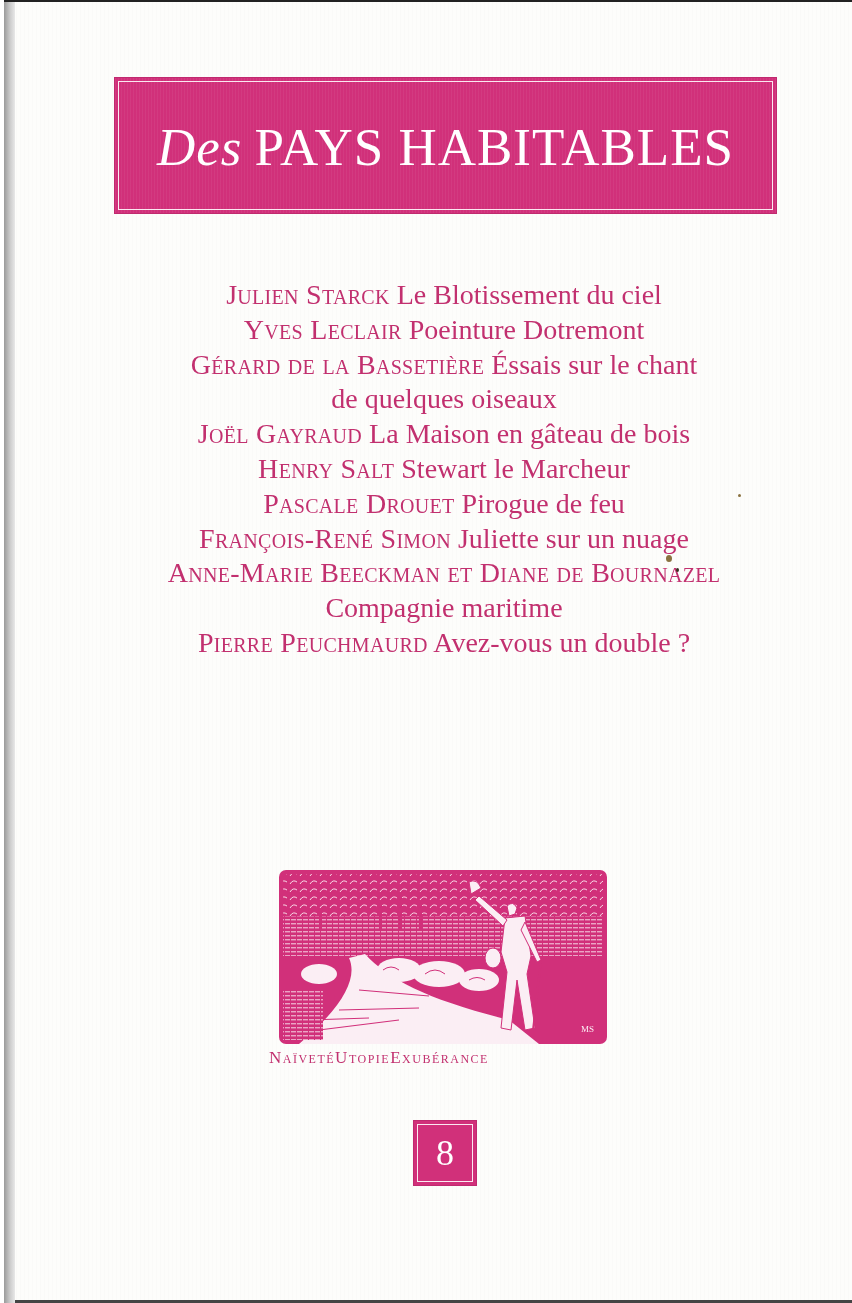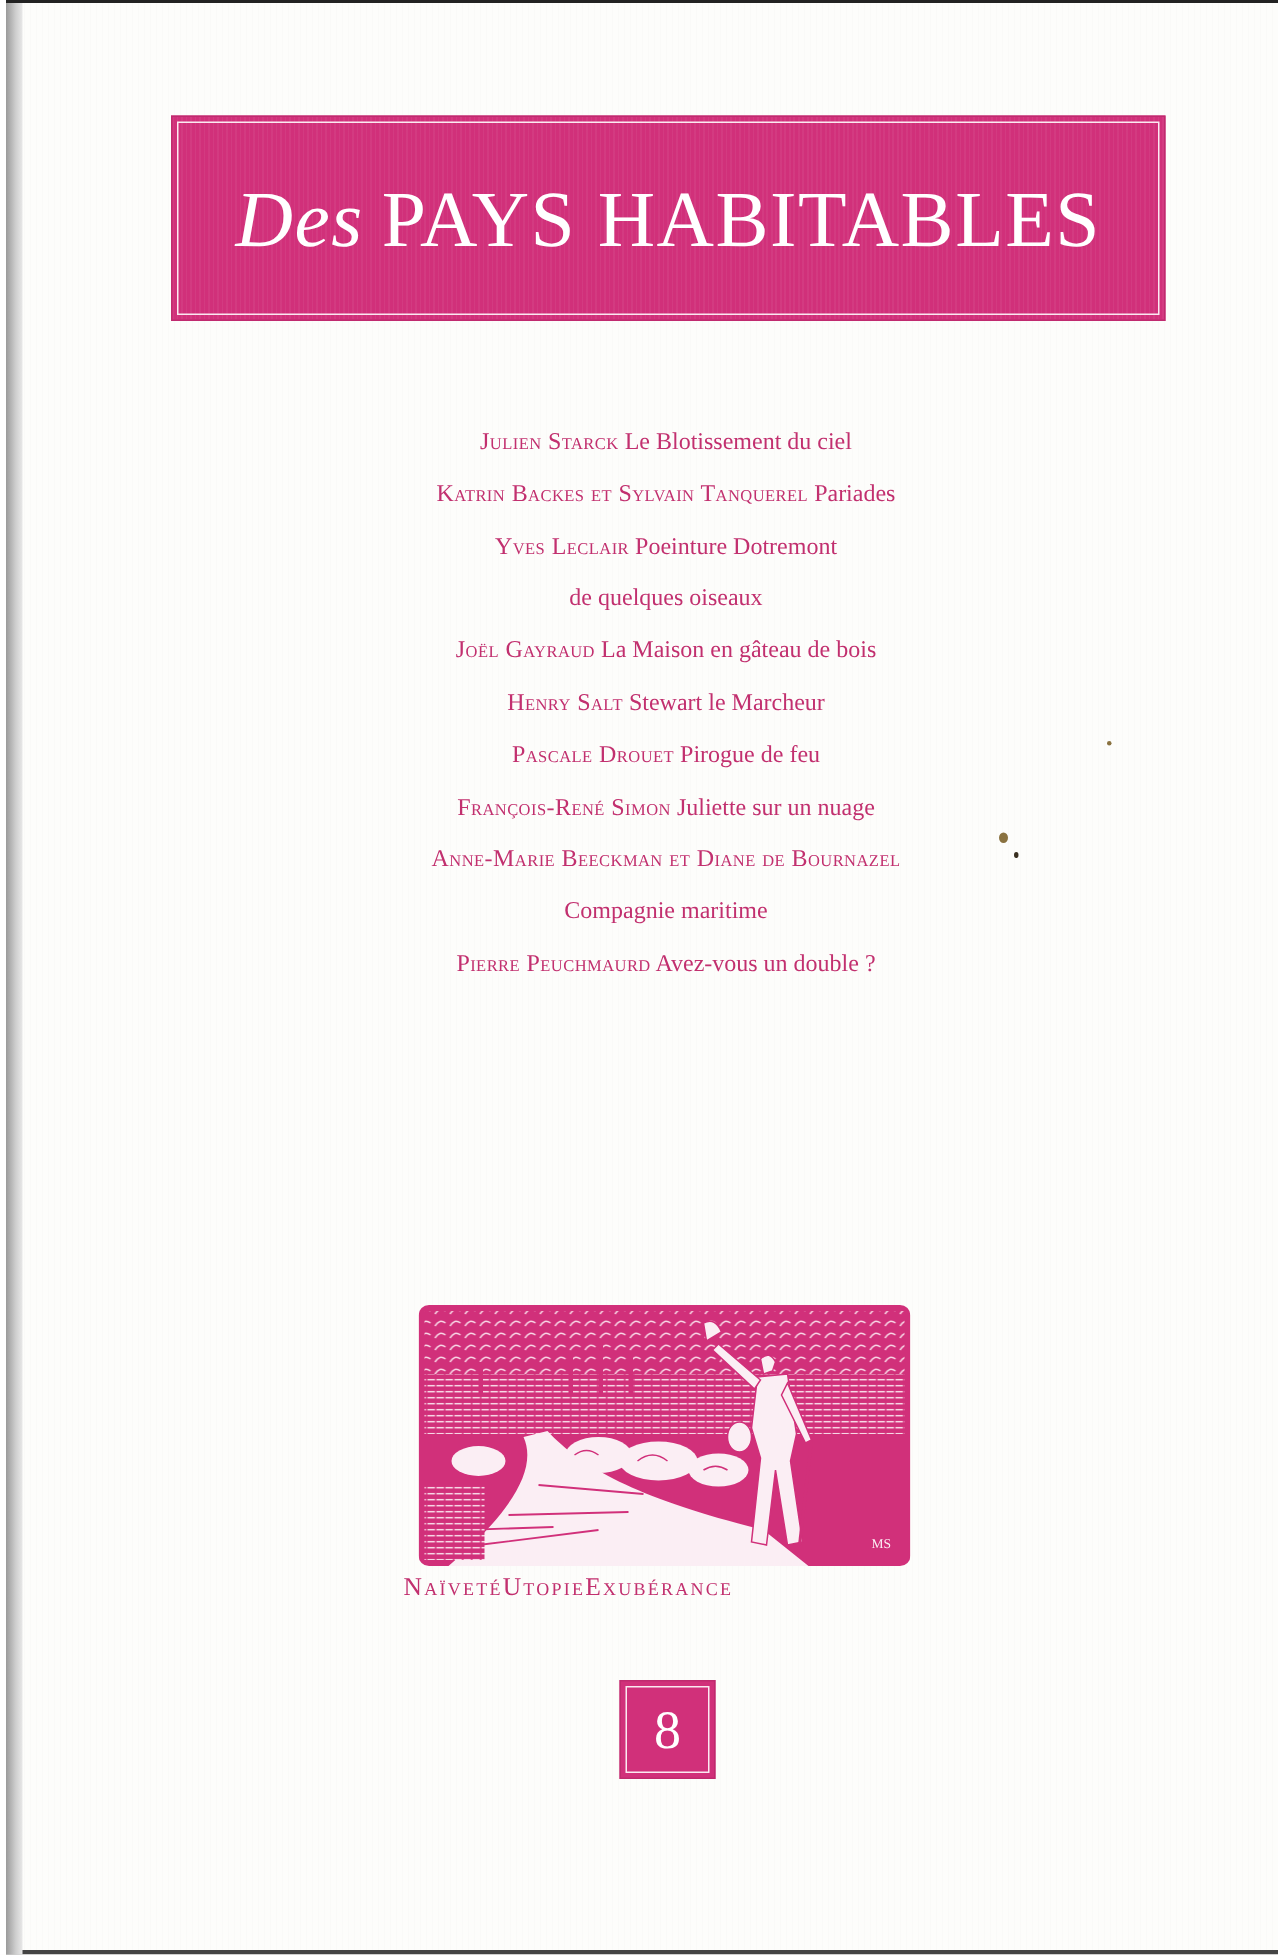--- a/index.html
+++ b/index.html
@@ -36,21 +36,21 @@
   .banner-title {
     color: #ffffff; font-size: 53px; letter-spacing: 1px; white-space: nowrap;
     margin-top: 2px;
   }
   .banner-title .it { font-style: italic; margin-right: 12px; }
   .contents {
     position: absolute; left: 60px; top: 276px; width: 760px;
     text-align: center; color: #c2306f;
   }
   .line {
-    height: 34.8px; line-height: 34.8px; font-size: 16px; white-space: nowrap;
+    height: 34.8px; line-height: 34.8px; font-size: 28px; white-space: nowrap;
   }
   .author { font-variant: small-caps; letter-spacing: 0.3px; }
   .speck { position: absolute; border-radius: 50%; background: #8a7240; }
   .woodcut {
     position: absolute; left: 275px; top: 868px; width: 328px; height: 174px;
     border-radius: 7px; overflow: hidden;
   }
   .motto {
     position: absolute; left: 265px; top: 1046px; width: 345px;
     display: flex; 
@@ -76,22 +76,22 @@
   <div class="banner">
     <div class="banner-inner">
       <div class="banner-title">
         <span class="it">Des</span><span>PAYS HABITABLES</span>
       </div>
     </div>
   </div>
 
   <div class="contents">
     <div class="line"><span class="author">Julien Starck</span> <span>Le Blotissement du ciel</span></div>
-    <div class="line"><span class="author">Katrin Backes et Sylvain Tanquerel</span> <span>Pariades</span></div>
     <div class="line"><span class="author">Yves Leclair</span> <span>Poeinture Dotremont</span></div>
+    <div class="line"><span class="author">Gérard de la Bassetière</span> <span>Éssais sur le chant</span></div>
     <div class="line"><span>de quelques oiseaux</span></div>
     <div class="line"><span class="author">Joël Gayraud</span> <span>La Maison en gâteau de bois</span></div>
     <div class="line"><span class="author">Henry Salt</span> <span>Stewart le Marcheur</span></div>
     <div class="line"><span class="author">Pascale Drouet</span> <span>Pirogue de feu</span></div>
     <div class="line"><span class="author">François-René Simon</span> <span>Juliette sur un nuage</span></div>
     <div class="line"><span class="author">Anne-Marie Beeckman et Diane de Bournazel</span></div>
     <div class="line"><span>Compagnie maritime</span></div>
     <div class="line"><span class="author">Pierre Peuchmaurd</span> <span>Avez-vous un double ?</span></div>
   </div>
 

